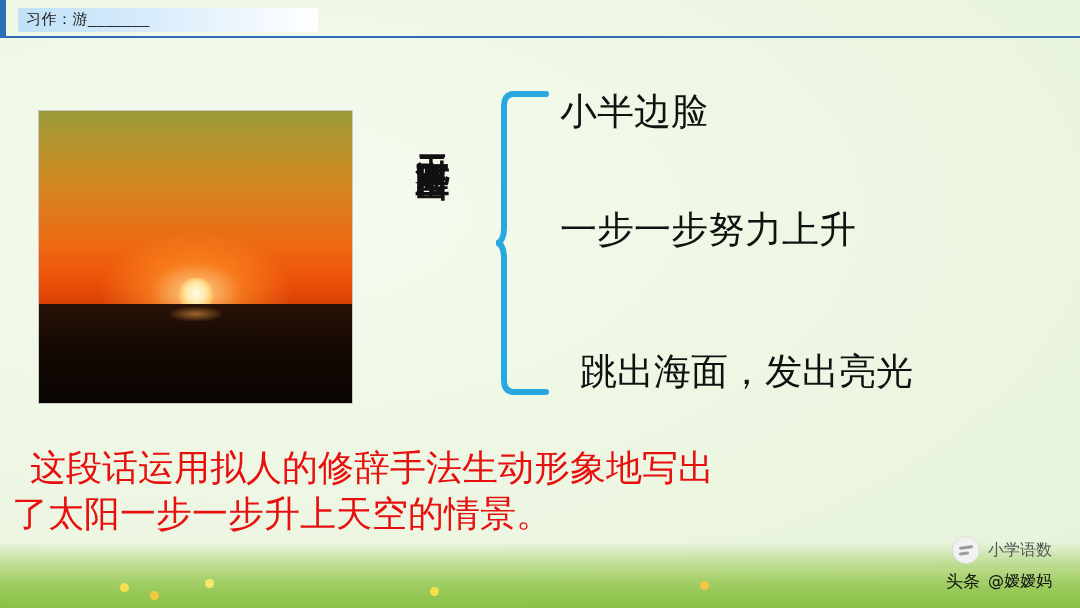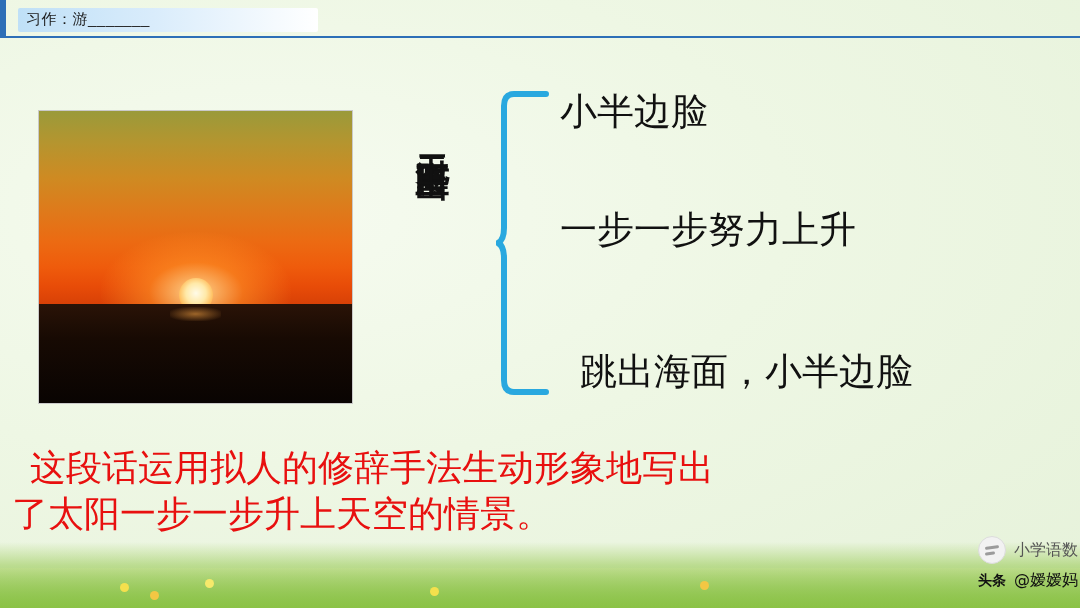--- a/index.html
+++ b/index.html
@@ -221,21 +221,21 @@
     position: absolute;
     width: 9px;
     height: 9px;
     border-radius: 50%;
     z-index: 4;
   }
 
   
   .wm {
     position: absolute;
-    right: 2px;
+    right: 28px;
     z-index: 8;
     display: flex;
     align-items: center;
     gap: 8px;
     color: #3a3a3a;
   }
   .wm-top { top: 536px; }
   .wm-bottom { top: 570px; }
   .wm-circle {
     width: 26px;
@@ -264,22 +264,22 @@
     border-radius: 2px;
     transform: rotate(-8deg);
   }
   .wm-text {
     font-size: 16px;
     color: #555555;
     font-family: "DejaVu Sans", sans-serif;
     white-space: nowrap;
   }
   .wm-logo {
-    font-size: 14px;
-    font-weight: bold;
+    font-size: 17px;
+    font-weight: normal;
     color: #111111;
     font-family: "DejaVu Sans", sans-serif;
     white-space: nowrap;
   }
   .wm-handle {
     font-size: 16px;
     color: #111111;
     font-family: "DejaVu Sans", sans-serif;
     white-space: nowrap;
   }
@@ -307,21 +307,21 @@
   <div class="vtitle">无云时海上日出</div>
 
   <div class="brace">
     <svg width="60" height="310" viewBox="0 0 60 310" xmlns="http://www.w3.org/2000/svg">
       <path d="M50 6 L18 6 Q8 6 8 18 L8 140 Q8 152 2 155 Q8 158 8 170 L8 292 Q8 304 18 304 L50 304" fill="none" stroke="#29a8df" stroke-width="6" stroke-linecap="round" stroke-linejoin="round"></path>
     </svg>
   </div>
 
   <div class="line line-1">小半边脸</div>
   <div class="line line-2">一步一步努力上升</div>
-  <div class="line line-3">跳出海面，小半边脸</div>
+  <div class="line line-3">跳出海面，发出亮光</div>
 
   <div class="redblock">
     <div class="red-1">这段话运用拟人的修辞手法生动形象地写出</div>
     <div class="red-2">了太阳一步一步升上天空的情景。</div>
   </div>
 
   <div class="grass"></div>
   <div class="grass-layer2"></div>
   <div class="petal" style="left:120px; bottom:16px; background:#f4e04d;"></div>
   <div class="petal" style="left:150px; bottom:8px; background:#f2c744;"></div>

